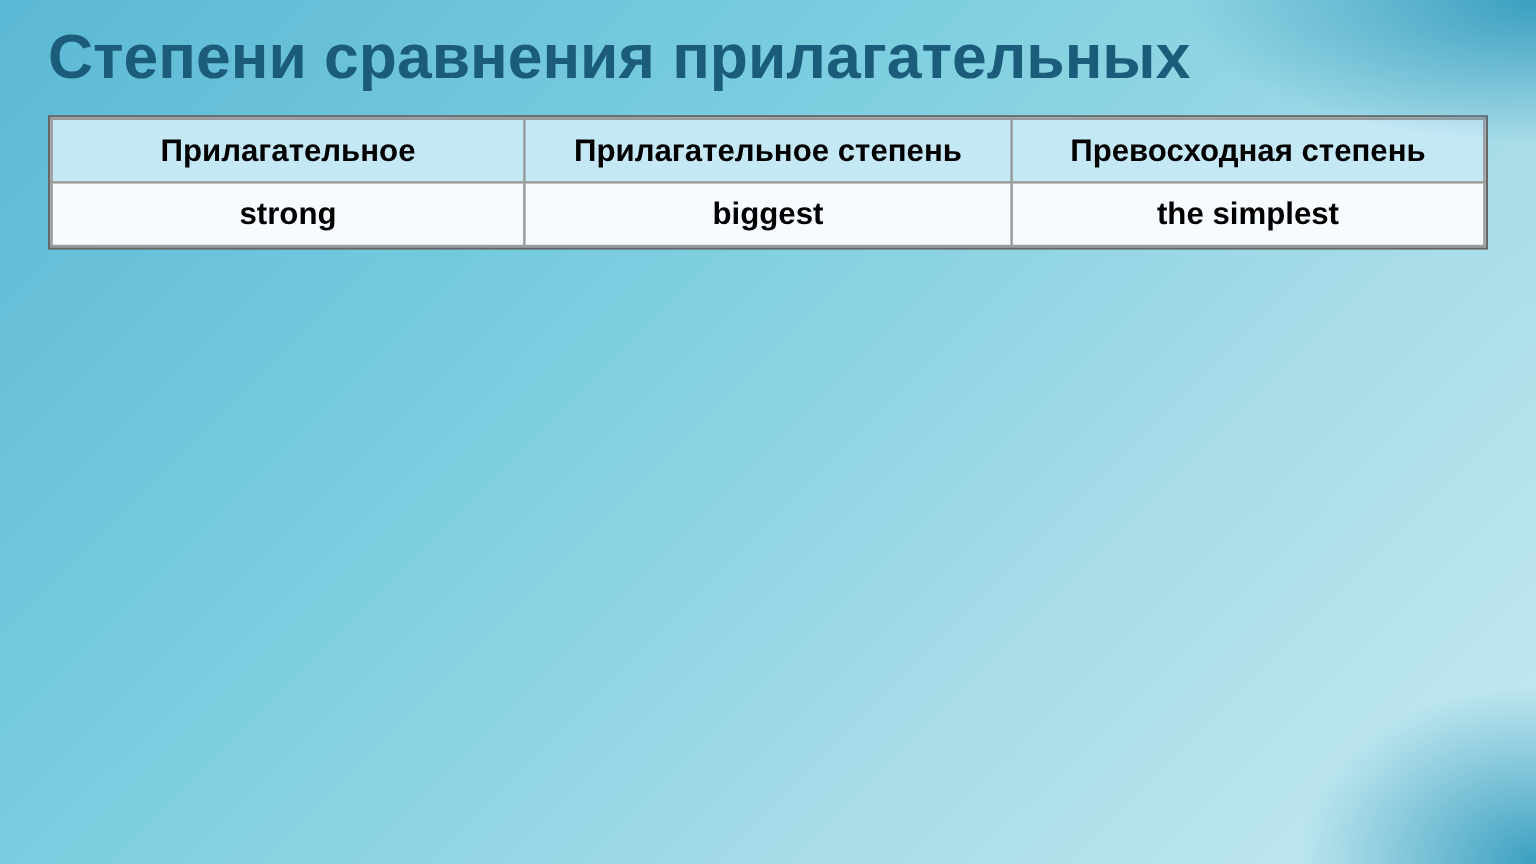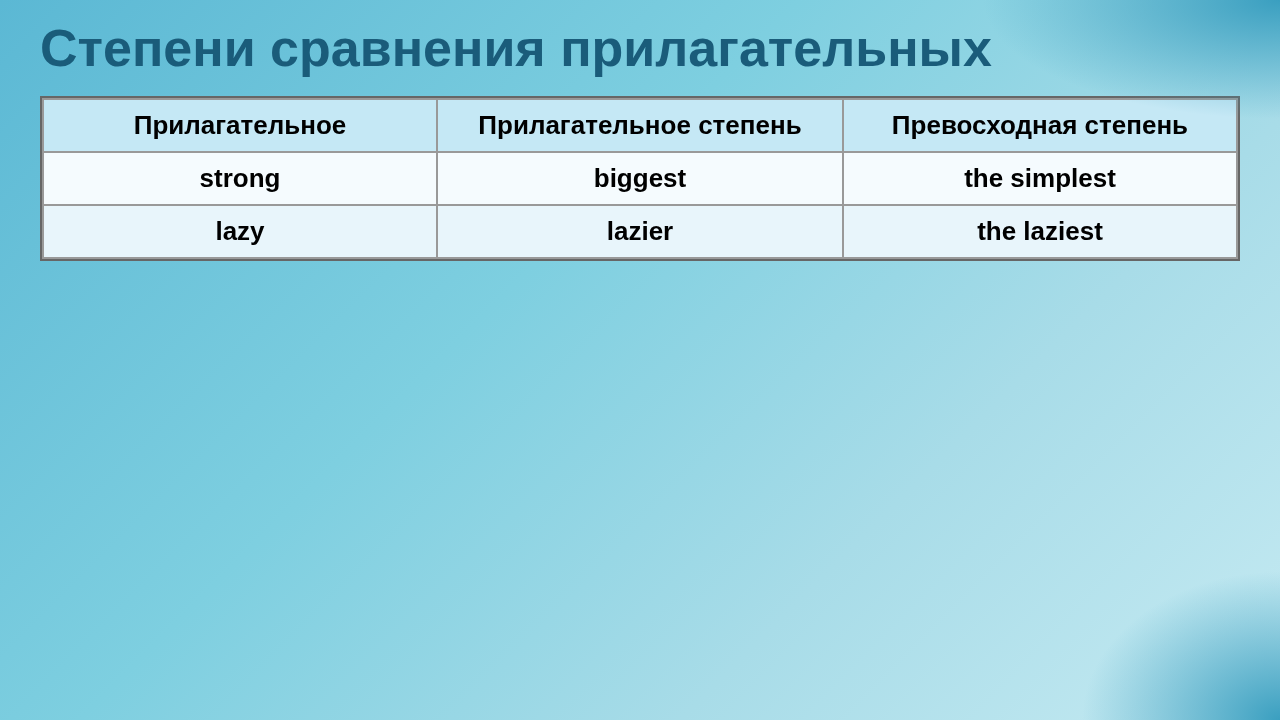--- a/index.html
+++ b/index.html
@@ -100,20 +100,15 @@
         <th style="width:34%">Прилагательное степень</th>
         <th style="width:33%">Превосходная степень</th>
       </tr>
     </thead>
     <tbody id="table-body">
         <tr>
           <td>strong</td>
           <td>biggest</td>
           <td>the simplest</td>
         </tr>
-        <tr>
-          <td>lazy</td>
-          <td>lazier</td>
-          <td>the laziest</td>
-        </tr>
       </tbody>
   </table>
 </div>
 
 </body></html>

